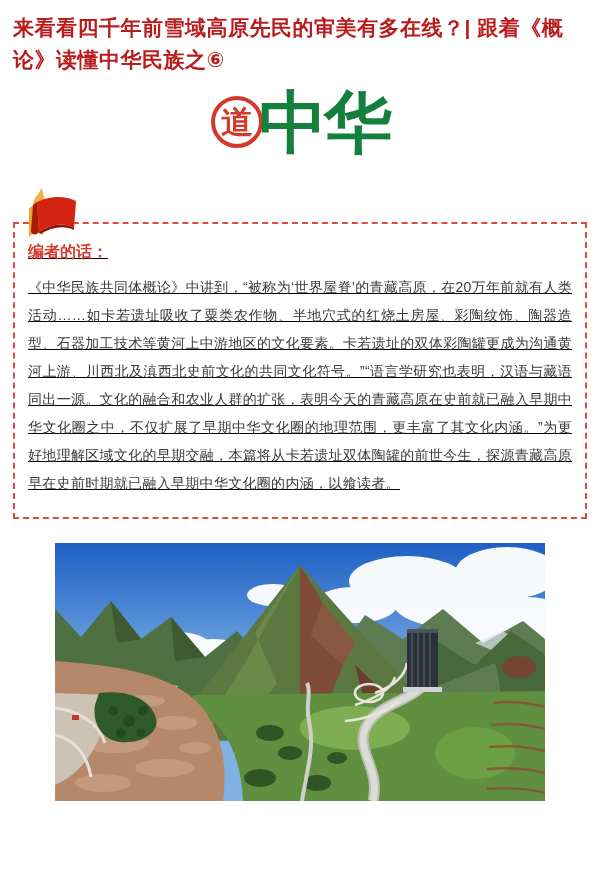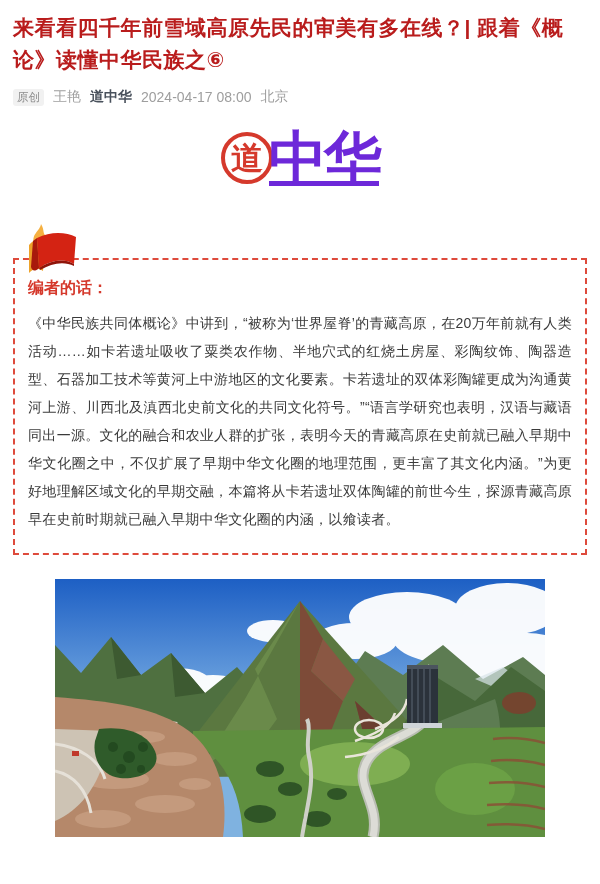--- a/index.html
+++ b/index.html
@@ -9,47 +9,40 @@
   .title{font-size:21px;font-weight:700;color:#b91c1c;line-height:32px;margin:0 0 12px 0;letter-spacing:.5px;}
 
   .byline{display:flex;align-items:center;gap:9px;font-size:14px;color:#9e9e9e;margin:0 0 20px 0;}
   .tag-original{font-size:11.5px;color:#8f8f8f;background:#f1f1f1;border-radius:3px;padding:1px 4px;line-height:15px;}
   .account{color:#49515c;font-weight:700;text-decoration:none;cursor:pointer;}
 
   .logo-block{text-align:center;margin:14px 0 0 0;}
   .logo-row{display:flex;justify-content:center;align-items:center;height:64px;}
   .logo-circle{width:44px;height:44px;border:4px solid #d5392c;border-radius:50%;display:flex;align-items:center;justify-content:center;
     font-size:32px;font-weight:900;color:#d5392c;line-height:1;}
-  .logo-chars{font-size:58px;font-weight:900;color:#6d28d9;letter-spacing:-3px;margin-left:-4px;line-height:1;text-decoration:underline;}
+  .logo-chars{font-size:68px;font-weight:900;color:#15803d;letter-spacing:-3px;margin-left:-4px;line-height:1;}
   .logo-tagline{margin-top:10px;color:#b3875a;font-size:15px;font-weight:700;letter-spacing:4px;}
 
   .editor-wrap{position:relative;margin-top:68px;}
   .flag-icon{position:absolute;left:6px;top:-36px;width:62px;height:58px;z-index:2;}
-  .editor-box{border:2px dashed #de4a3c;padding:14px 13px 20px 13px;background:#fff;}
+  .editor-box{border:2px dashed #de4a3c;padding:14px 13px 20px 13px;background:#fff;text-decoration:underline;}
   .editor-heading{color:#d5392c;font-size:16px;font-weight:700;margin:4px 0 10px 0;}
   .editor-body{margin:0;font-size:14px;color:#3a3a3a;line-height:28px;text-align:justify;letter-spacing:.3px;}
 
   .photo-block{margin:24px 0 0 0;}
   .photo{width:490px;height:258px;margin:0 auto;overflow:hidden;background:#7fb2e0;}
   .photo svg{display:block;}
 </style>
 </head>
 <body>
 
 <div class="article">
 
   <h1 class="title">来看看四千年前雪域高原先民的审美有多在线？| 跟着《概论》读懂中华民族之⑥</h1>
 
-  <div class="byline">
-    <span class="tag-original">原创</span>
-    <span class="author">王艳</span>
-    <a class="account">道中华</a>
-    <span class="datetime">2024-04-17 08:00</span>
-    <span class="location">北京</span>
-  </div>
 
   <div class="logo-block">
     <div class="logo-row">
       <span class="logo-circle">道</span>
       <span class="logo-chars">中华</span>
     </div>
   </div>
 
   <div class="editor-wrap">
     <span class="flag-icon">

